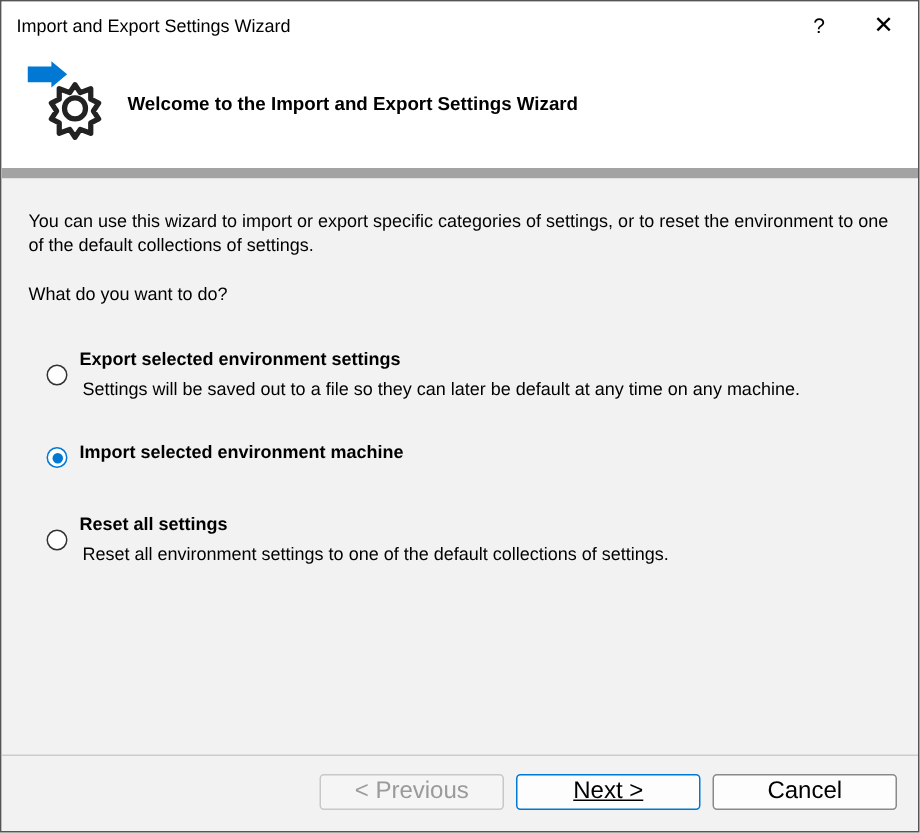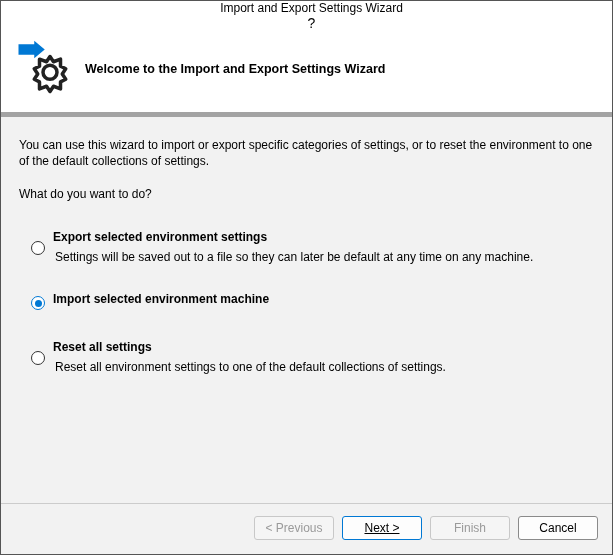--- a/index.html
+++ b/index.html
@@ -14,40 +14,39 @@
     display: flex;
     flex-direction: column;
     color: #000;
   }
   .titlebar {
     height: 32px;
     display: flex;
     align-items: center;
     padding: 0 0 0 10px;
     background: #fff;
-    flex-direction: column;
   }
   .titlebar .title { flex: 1; font-size: 12px; }
   .titlebar .btn {
     width: 46px;
     height: 32px;
     display: flex;
     align-items: center;
     justify-content: center;
     font-family: "Segoe UI", sans-serif;
   }
   .titlebar .help { font-size: 14px; width: 40px; }
   .titlebar .close { font-size: 16px; }
   .header {
     display: flex;
     align-items: center;
     gap: 14px;
     padding: 6px 14px 14px 14px;
     background: #fff;
-    border-bottom: 5px solid #a3a3a3;
+    border-bottom: 7px solid #a3a3a3;
   }
   .header .welcome { font-weight: 600; font-size: 12.5px; }
   .content {
     flex: 1;
     background: #f2f2f2;
     padding: 20px 18px 10px 18px;
   }
   .intro { line-height: 1.35; margin-bottom: 18px; }
   .prompt { margin-bottom: 29px; }
   .option {
@@ -82,24 +81,24 @@
   .opt-text .opt-desc { margin-left: 2px; }
   .footer {
     background: #f2f2f2;
     border-top: 1px solid #ccc;
     padding: 12px 14px 14px 14px;
     display: flex;
     justify-content: flex-end;
     gap: 8px;
   }
   .footer button {
-    width: 80px;
+    width: 123px;
     height: 24px;
     font-family: inherit;
-    font-size: 12px;
+    font-size: 16px;
     border: 1px solid #8a8a8a;
     background: #fdfdfd;
     border-radius: 3px;
     cursor: pointer;
   }
   .footer button.disabled {
     color: #9a9a9a;
     border-color: #c8c8c8;
     background: #f5f5f5;
     cursor: default;
@@ -155,15 +154,14 @@
     <div class="opt-text">
       <div class="opt-title">Reset all settings</div>
       <div class="opt-desc">Reset all environment settings to one of the default collections of settings.</div>
     </div>
   </div>
 </div>
 
 <div class="footer">
   <button class="disabled">&lt; Previous</button>
   <button class="primary">Next &gt;</button>
-  <button class="disabled">Finish</button>
   <button>Cancel</button>
 </div>
 
 </body></html>

